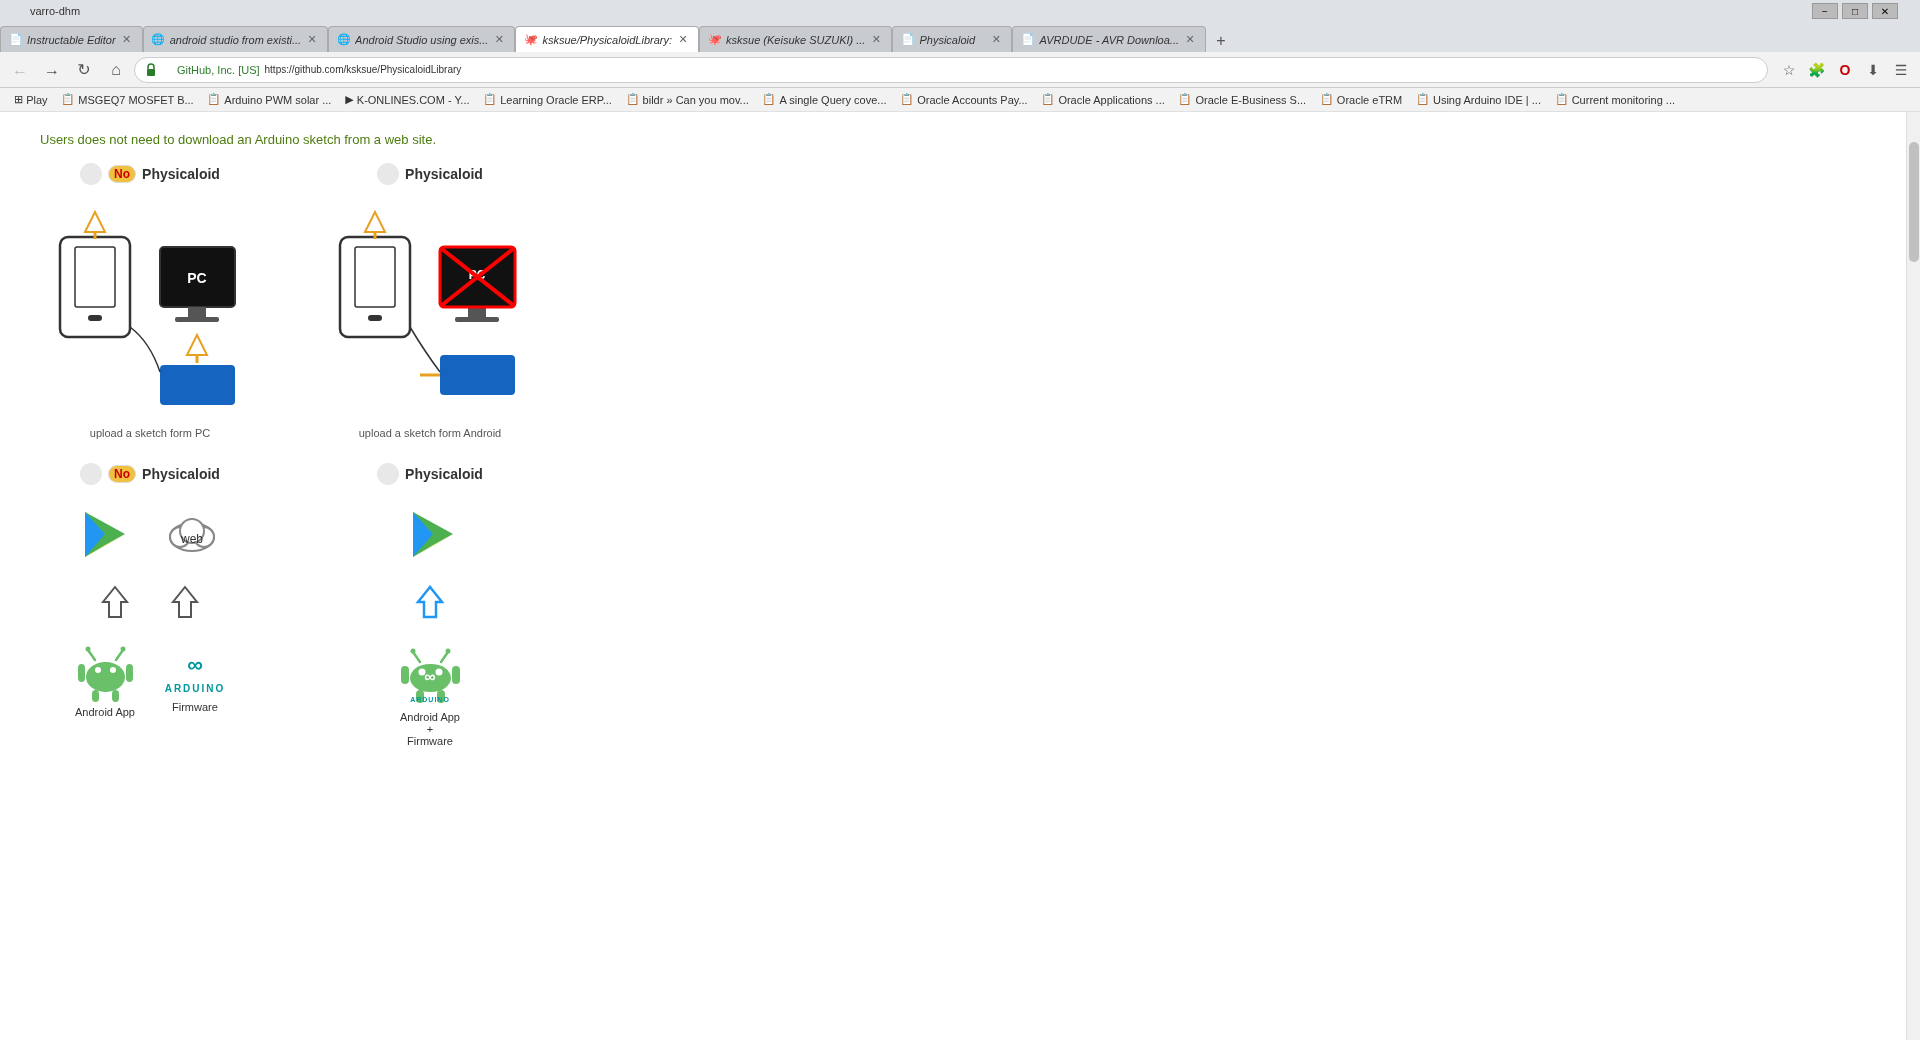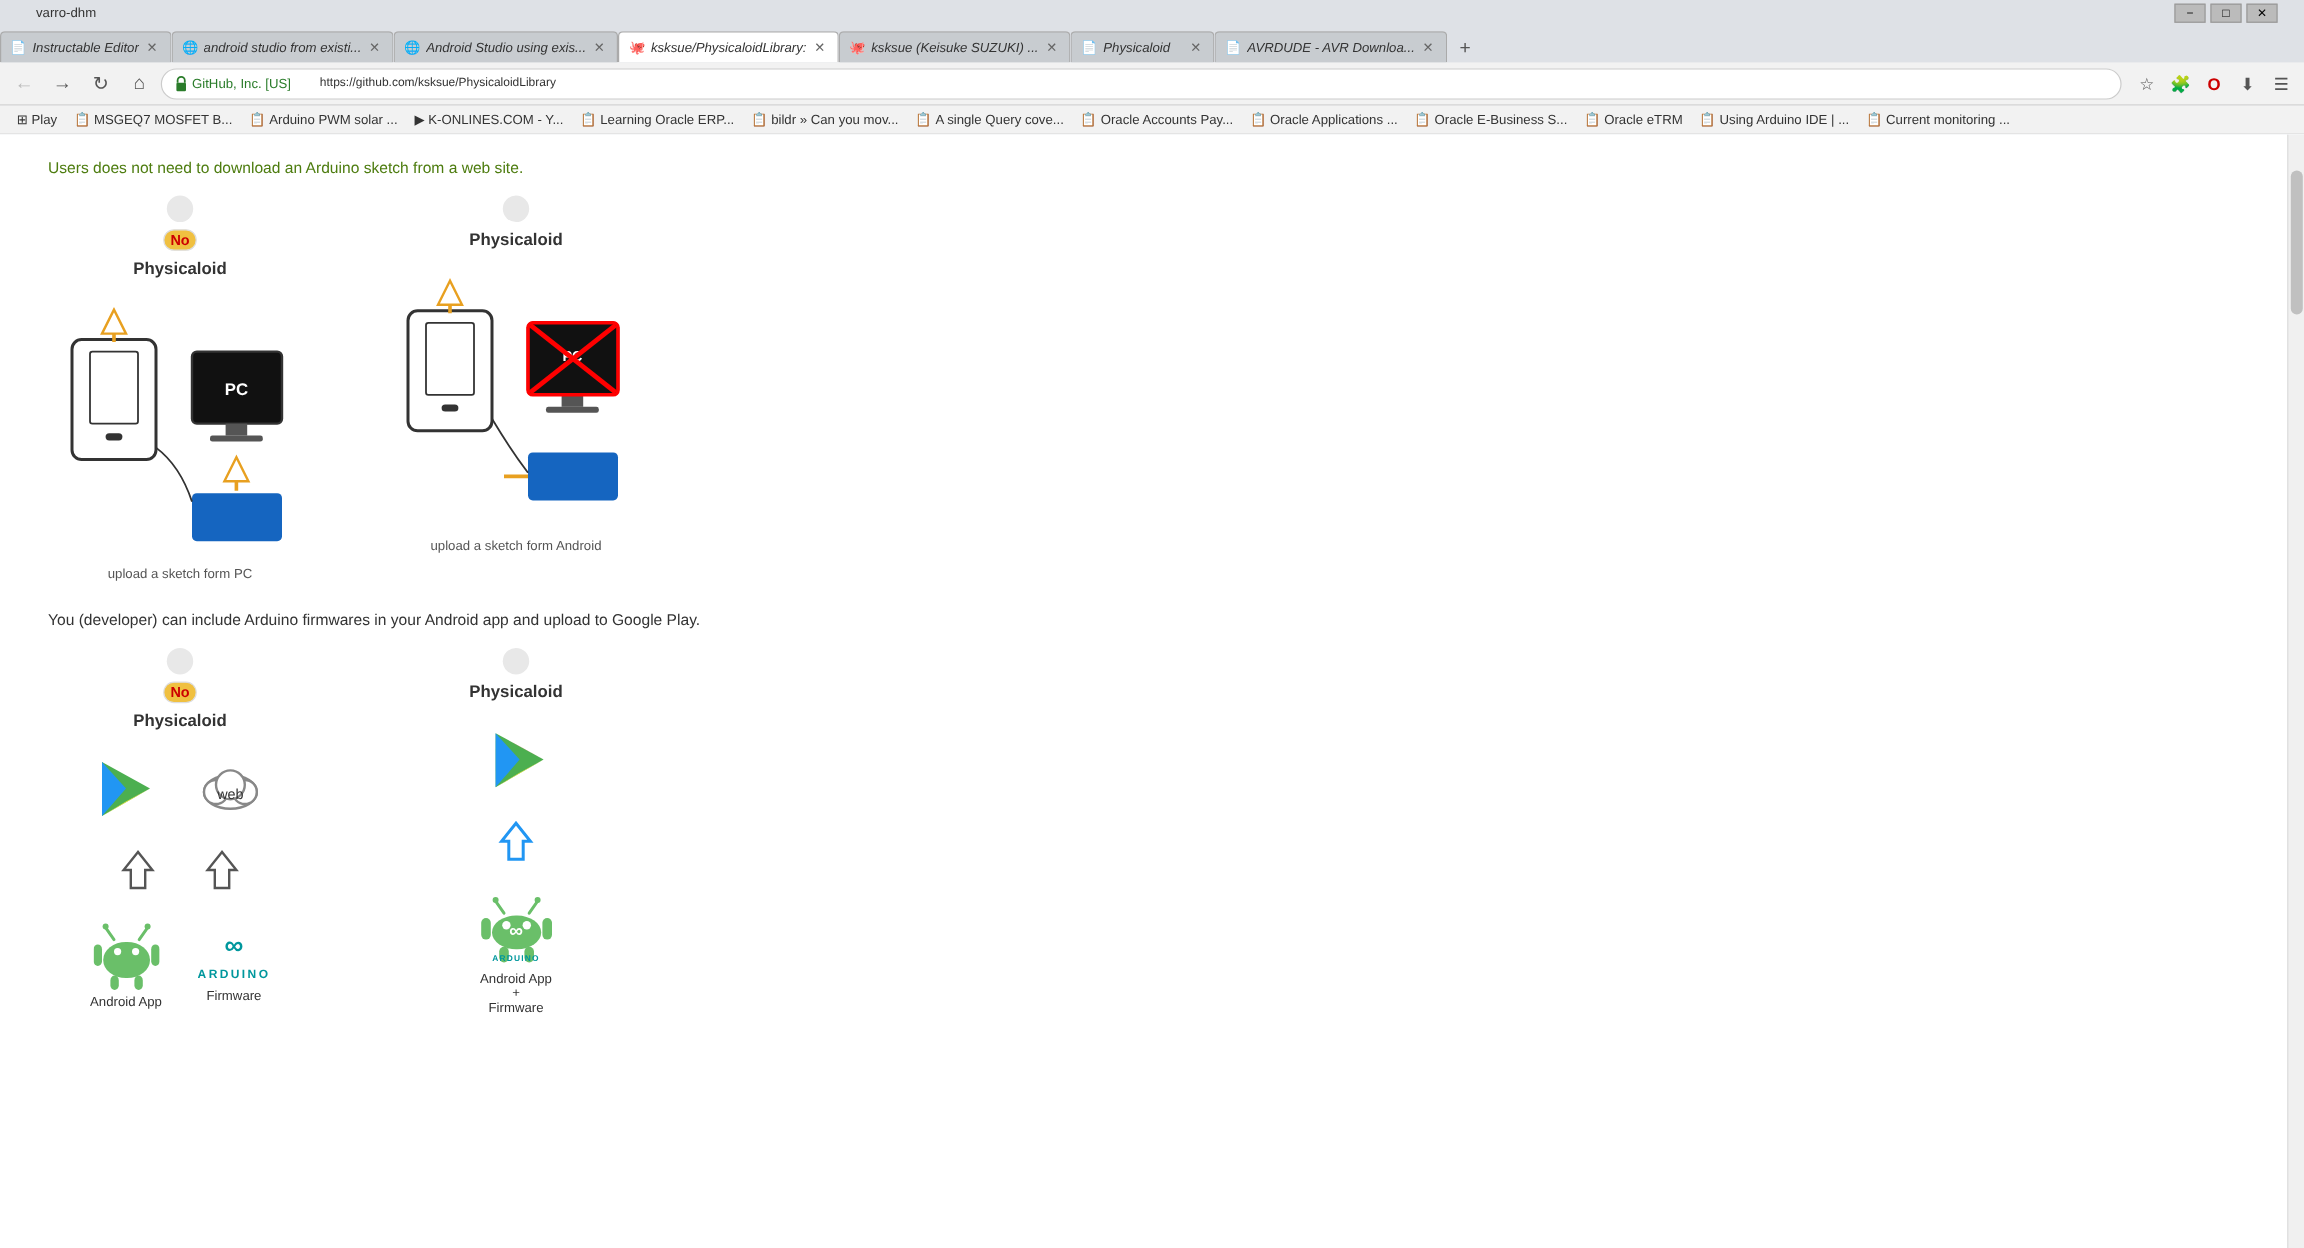--- a/index.html
+++ b/index.html
@@ -19,39 +19,39 @@
     .tab.active { background: #fff; z-index: 2; }
     .tab-favicon { width: 14px; height: 14px; flex-shrink: 0; }
     .tab-label { overflow: hidden; text-overflow: ellipsis; flex: 1; font-size: 11px; font-style: italic; }
     .tab-close { width: 14px; height: 14px; display: flex; align-items: center; justify-content: center; border-radius: 50%; font-size: 11px; color: #666; cursor: pointer; flex-shrink: 0; }
 
     
     .toolbar { height: 36px; background: #f2f2f2; border-bottom: 1px solid #ccc; display: flex; align-items: center; padding: 0 6px; gap: 4px; }
     .nav-btn { width: 28px; height: 28px; background: transparent; border: none; display: flex; align-items: center; justify-content: center; cursor: pointer; border-radius: 50%; font-size: 16px; color: #555; }
     .nav-btn.disabled { color: #bbb; cursor: default; }
     .address-bar { flex: 1; height: 26px; background: #fff; border: 1px solid #ccc; border-radius: 13px; display: flex; align-items: center; padding: 0 10px; font-size: 12px; color: #333; overflow: hidden; }
-    .address-security { color: #2a7c2a; font-size: 11px; display: flex; align-items: center; gap: 3px; margin-right: 20px; }
+    .address-security { color: #2a7c2a; font-size: 11px; display: flex; align-items: center; gap: 20px; margin-right: 1px; }
     .toolbar-icons { display: flex; gap: 2px; margin-left: 4px; }
     .toolbar-icon { width: 26px; height: 26px; display: flex; align-items: center; justify-content: center; cursor: pointer; border-radius: 50%; font-size: 14px; color: #555; }
 
     
     .bookmarks-bar { height: 24px; background: #f2f2f2; border-bottom: 1px solid #e0e0e0; display: flex; align-items: center; padding: 0 8px; gap: 2px; overflow: hidden; }
     .bookmark-item { display: flex; align-items: center; gap: 3px; padding: 2px 6px; border-radius: 3px; cursor: pointer; font-size: 11px; color: #333; white-space: nowrap; }
 
     
     .page-wrapper { flex: 1; background: #fff; overflow: hidden; display: flex; }
     .page-content { flex: 1; background: #fff; padding: 20px 40px; overflow-y: auto; position: relative; }
     .scrollbar { width: 14px; background: #f0f0f0; border-left: 1px solid #ddd; position: relative; }
     .scrollbar-thumb { width: 10px; margin: 0 2px; height: 120px; background: #c0c0c0; border-radius: 5px; position: absolute; top: 30px; }
 
     
     .intro-text { font-size: 13px; color: #4d7c0f; margin-bottom: 16px; }
     .comparison-section { display: flex; gap: 60px; margin-bottom: 24px; }
     .comparison-col { display: flex; flex-direction: column; align-items: center; min-width: 220px; }
-    .section-title { font-size: 14px; font-weight: bold; color: #333; margin-bottom: 12px; display: flex; align-items: center; gap: 6px; flex-direction: column; }
+    .section-title { font-size: 14px; font-weight: bold; color: #333; margin-bottom: 12px; display: flex; align-items: center; gap: 6px; }
     .no-badge { background: #f0c040; color: #c00; font-weight: bold; font-size: 12px; padding: 1px 5px; border-radius: 10px; border: 1px solid #ddd; }
     .caption { font-size: 11px; color: #555; margin-top: 6px; font-style: normal; }
     .intro-text2 { font-size: 13px; color: #333; margin-bottom: 16px; }
 
     
     .diagram-svg { margin-bottom: 4px; }
 
     
     .icon-grid { display: flex; flex-direction: column; align-items: center; gap: 20px; }
     .icon-row { display: flex; gap: 30px; justify-content: center; }
@@ -258,21 +258,20 @@
             <polygon points="120,172 140,178 120,184" fill="#e8a020"></polygon>
 
             <rect x="120" y="158" width="75" height="40" rx="4" fill="#1565c0"></rect>
 
             <path d="M90,130 Q105,155 120,175" stroke="#333" stroke-width="1.5" fill="none"></path>
           </svg>
           <span class="caption">upload a sketch form Android</span>
         </div>
       </div>
 
-      <p class="intro-text2">You (developer) can include Arduino firmwares in your Android app and upload to Google Play.</p>
 
       <div class="comparison-section">
 
         <div class="comparison-col">
           <div class="section-title">
             <span style="background:#e8e8e8;border-radius:50%;width:22px;height:22px;display:inline-flex;align-items:center;justify-content:center;font-size:10px;color:#888;"></span>
             <span class="no-badge">No</span>
             <span> Physicaloid</span>
           </div>
           <div class="icon-grid" style="margin-top:10px;">

